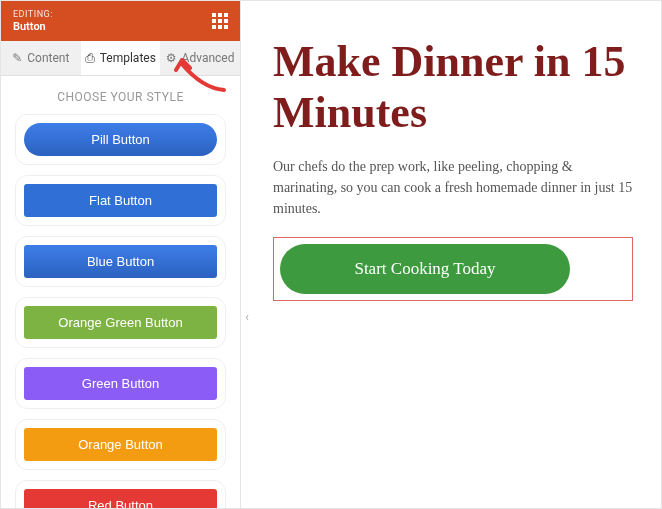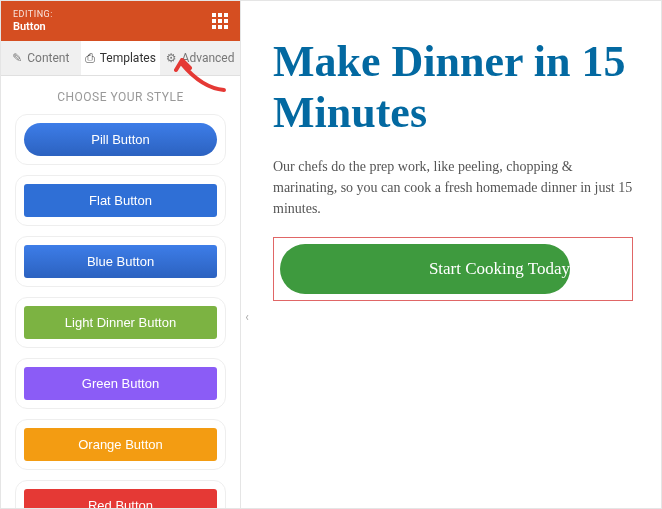--- a/index.html
+++ b/index.html
@@ -22,24 +22,24 @@
   .btn { color: #fff; font-size: 13px; padding: 9px 0; width: 100%; text-align: center; border-radius: 3px; border: none; cursor: pointer; }
   .btn.pill { border-radius: 999px; }
   .blue { background: #2f6fd6; }
   .blue-grad { background: linear-gradient(#3d7de8,#2c62c0); }
   .lightgreen { background: #7cb342; }
   .green { background: #8b5cf6; }
   .orange { background: #f39c12; }
   .red { background: #e53935; }
   .collapse-handle { position: absolute; left: 240px; top: 300px; width: 14px; height: 34px; display: flex; align-items: center; justify-content: center; color: #aaa; font-size: 12px; cursor: pointer; }
   .preview { flex: 1; padding: 36px 28px 20px 32px; position: relative; }
-  .headline { font-family: Georgia, 'Times New Roman', serif; font-weight: 900; font-size: 44px; line-height: 1.15; color: #0369a1; margin-bottom: 18px; }
+  .headline { font-family: Georgia, 'Times New Roman', serif; font-weight: 900; font-size: 44px; line-height: 1.15; color: #7f1d1d; margin-bottom: 18px; }
   .subtext { font-family: Georgia, serif; font-size: 14px; color: #555; line-height: 1.5; margin-bottom: 18px; }
   .cta-wrap { border: 1px solid #e06666; padding: 6px; display: inline-block; width: 100%; }
-  .cta { background: #3e9a3e; color: #fff; font-family: Georgia, serif; font-size: 17px; padding: 15px 0; width: 290px; text-align: right; border-radius: 999px; border: none; cursor: pointer; }
+  .cta { background: #3e9a3e; color: #fff; font-family: Georgia, serif; font-size: 17px; padding: 15px 0; width: 290px; text-align: center; border-radius: 999px; border: none; cursor: pointer; }
   .arrow { position: absolute; left: 174px; top: 58px; pointer-events: none; }
 </style>
 </head>
 <body>
 
 <div class="app">
   <div class="sidebar">
     <div class="header">
       <div class="header-text">
         <span class="editing-label">EDITING:</span>
@@ -79,21 +79,21 @@
       <div class="style-card">
           <button class="btn pill blue-grad">Pill Button</button>
         </div>
       <div class="style-card">
           <button class="btn blue">Flat Button</button>
         </div>
       <div class="style-card">
           <button class="btn blue-grad">Blue Button</button>
         </div>
       <div class="style-card">
-          <button class="btn lightgreen">Light Dinner Button</button>
+          <button class="btn lightgreen">Orange Green Button</button>
         </div>
       <div class="style-card">
           <button class="btn green">Green Button</button>
         </div>
       <div class="style-card">
           <button class="btn orange">Orange Button</button>
         </div>
       <div class="style-card">
           <button class="btn red">Red Button</button>
         </div>

